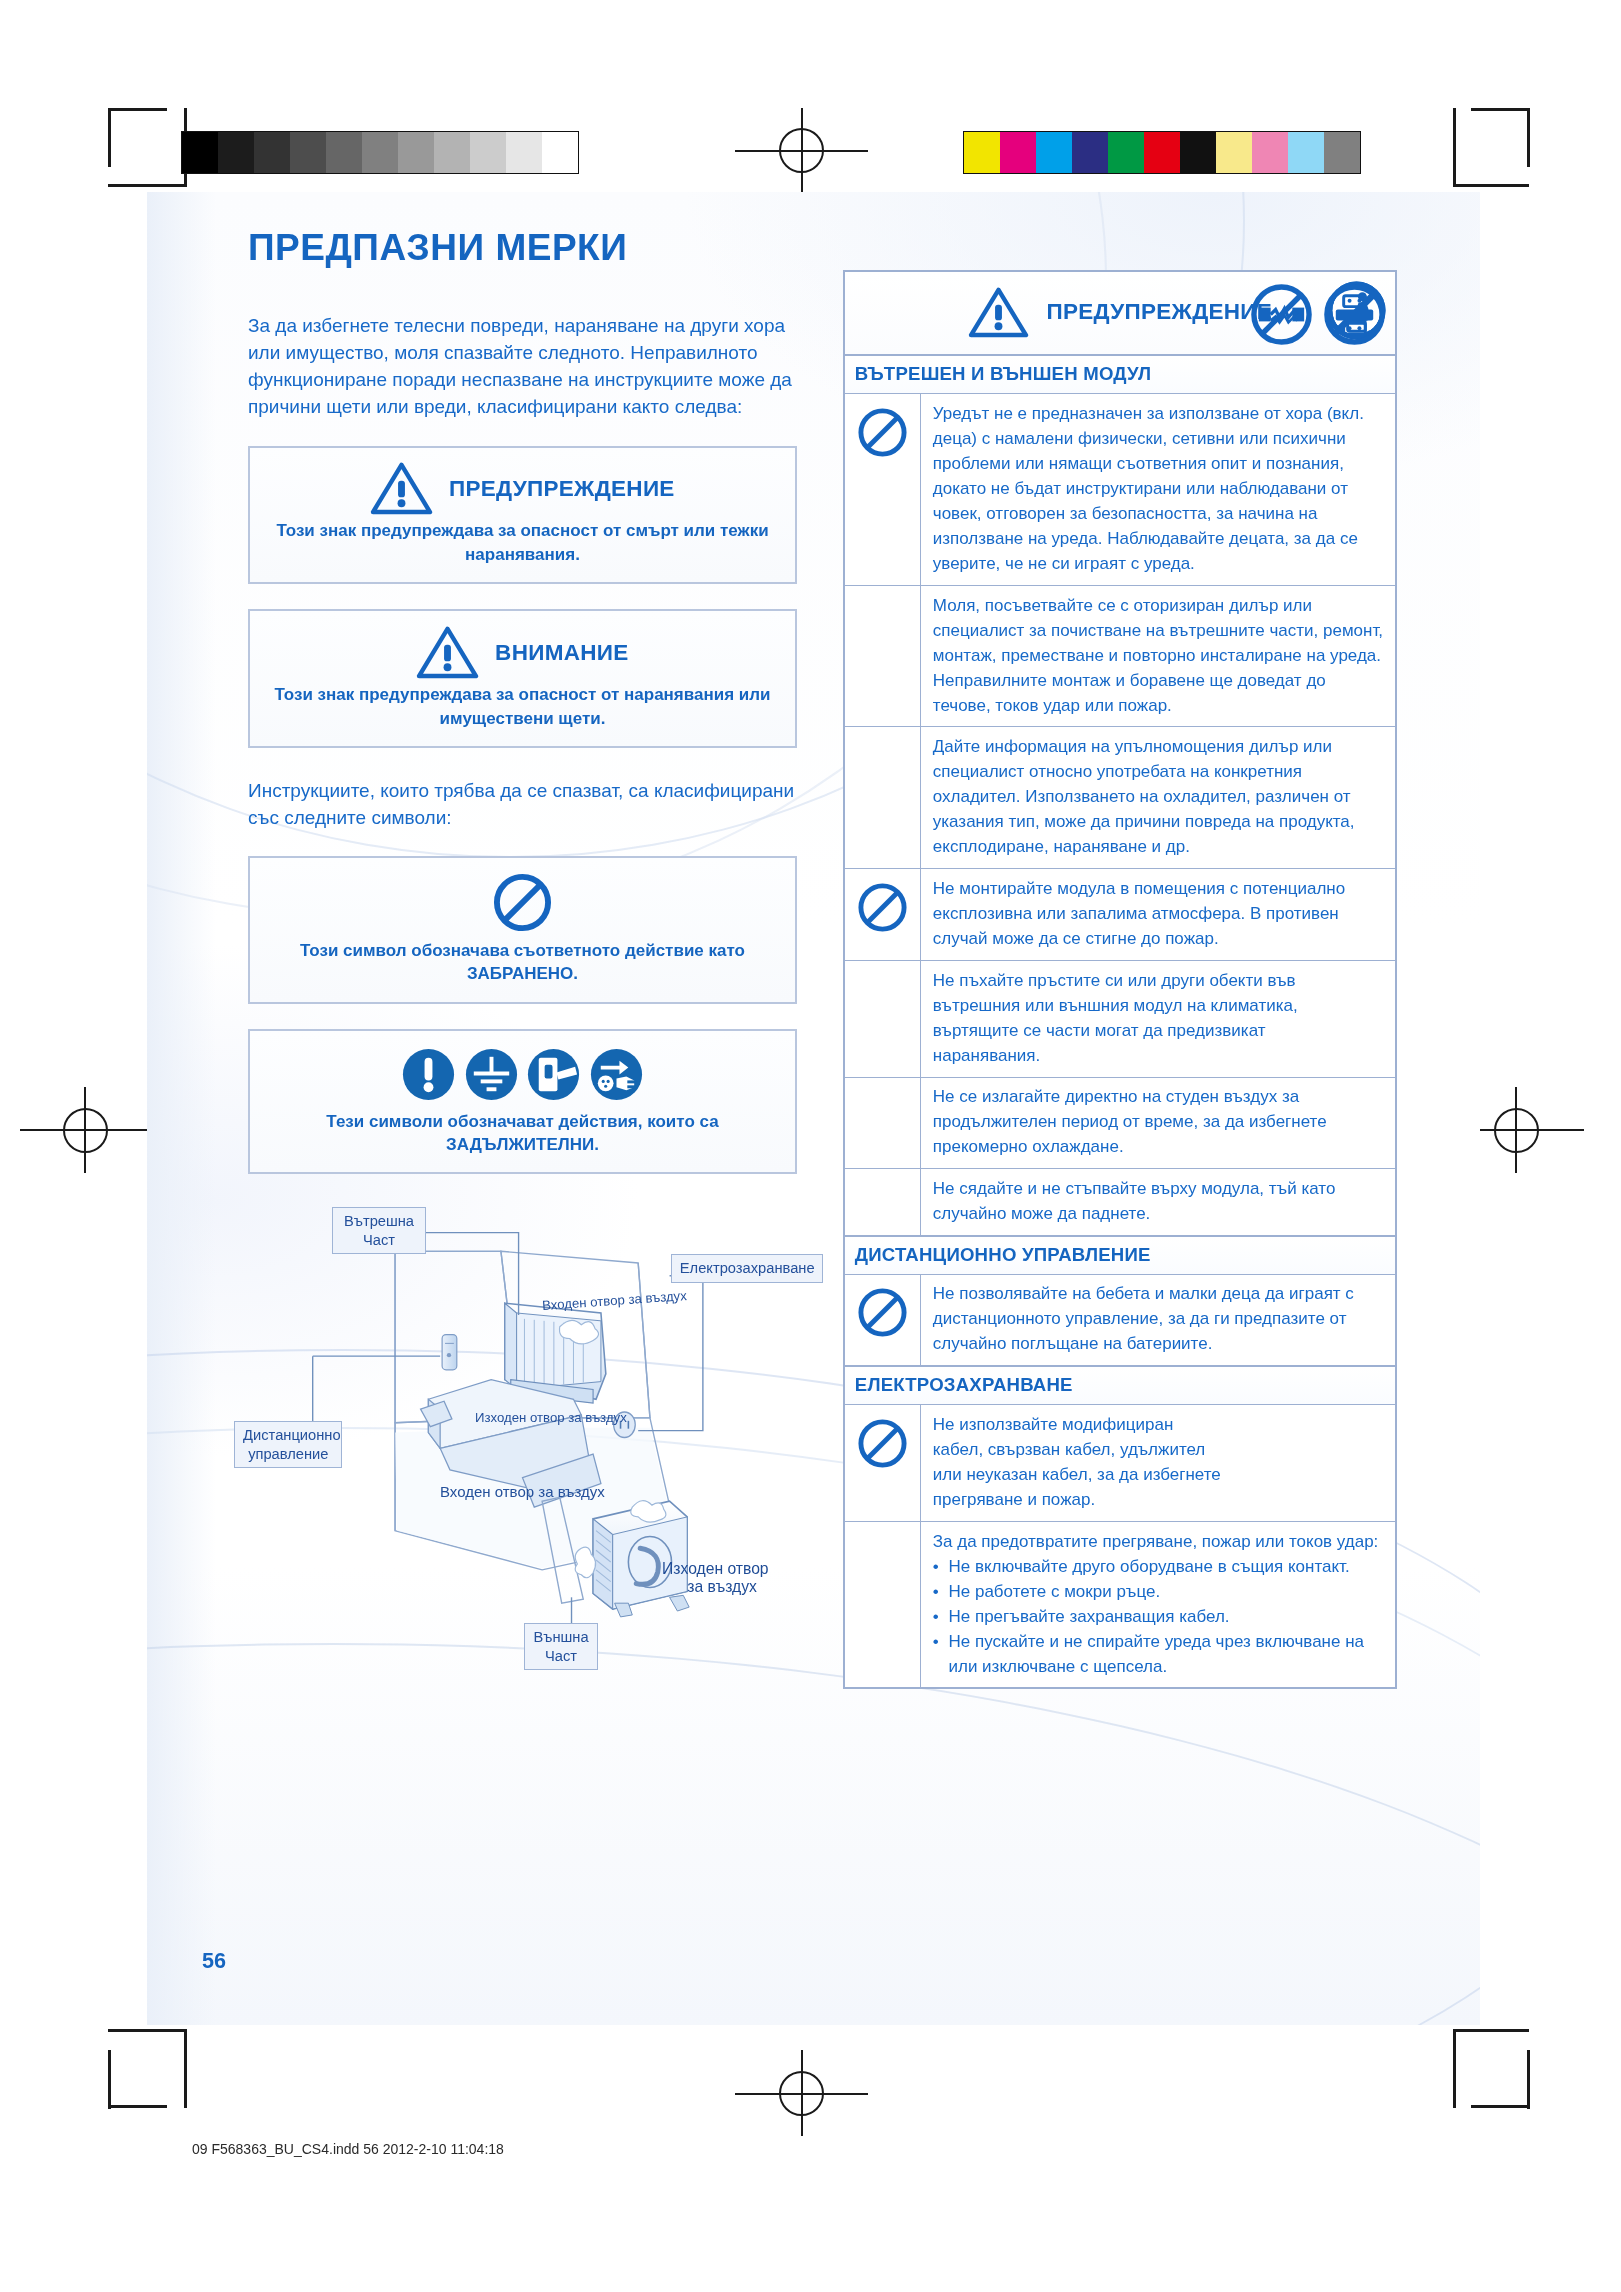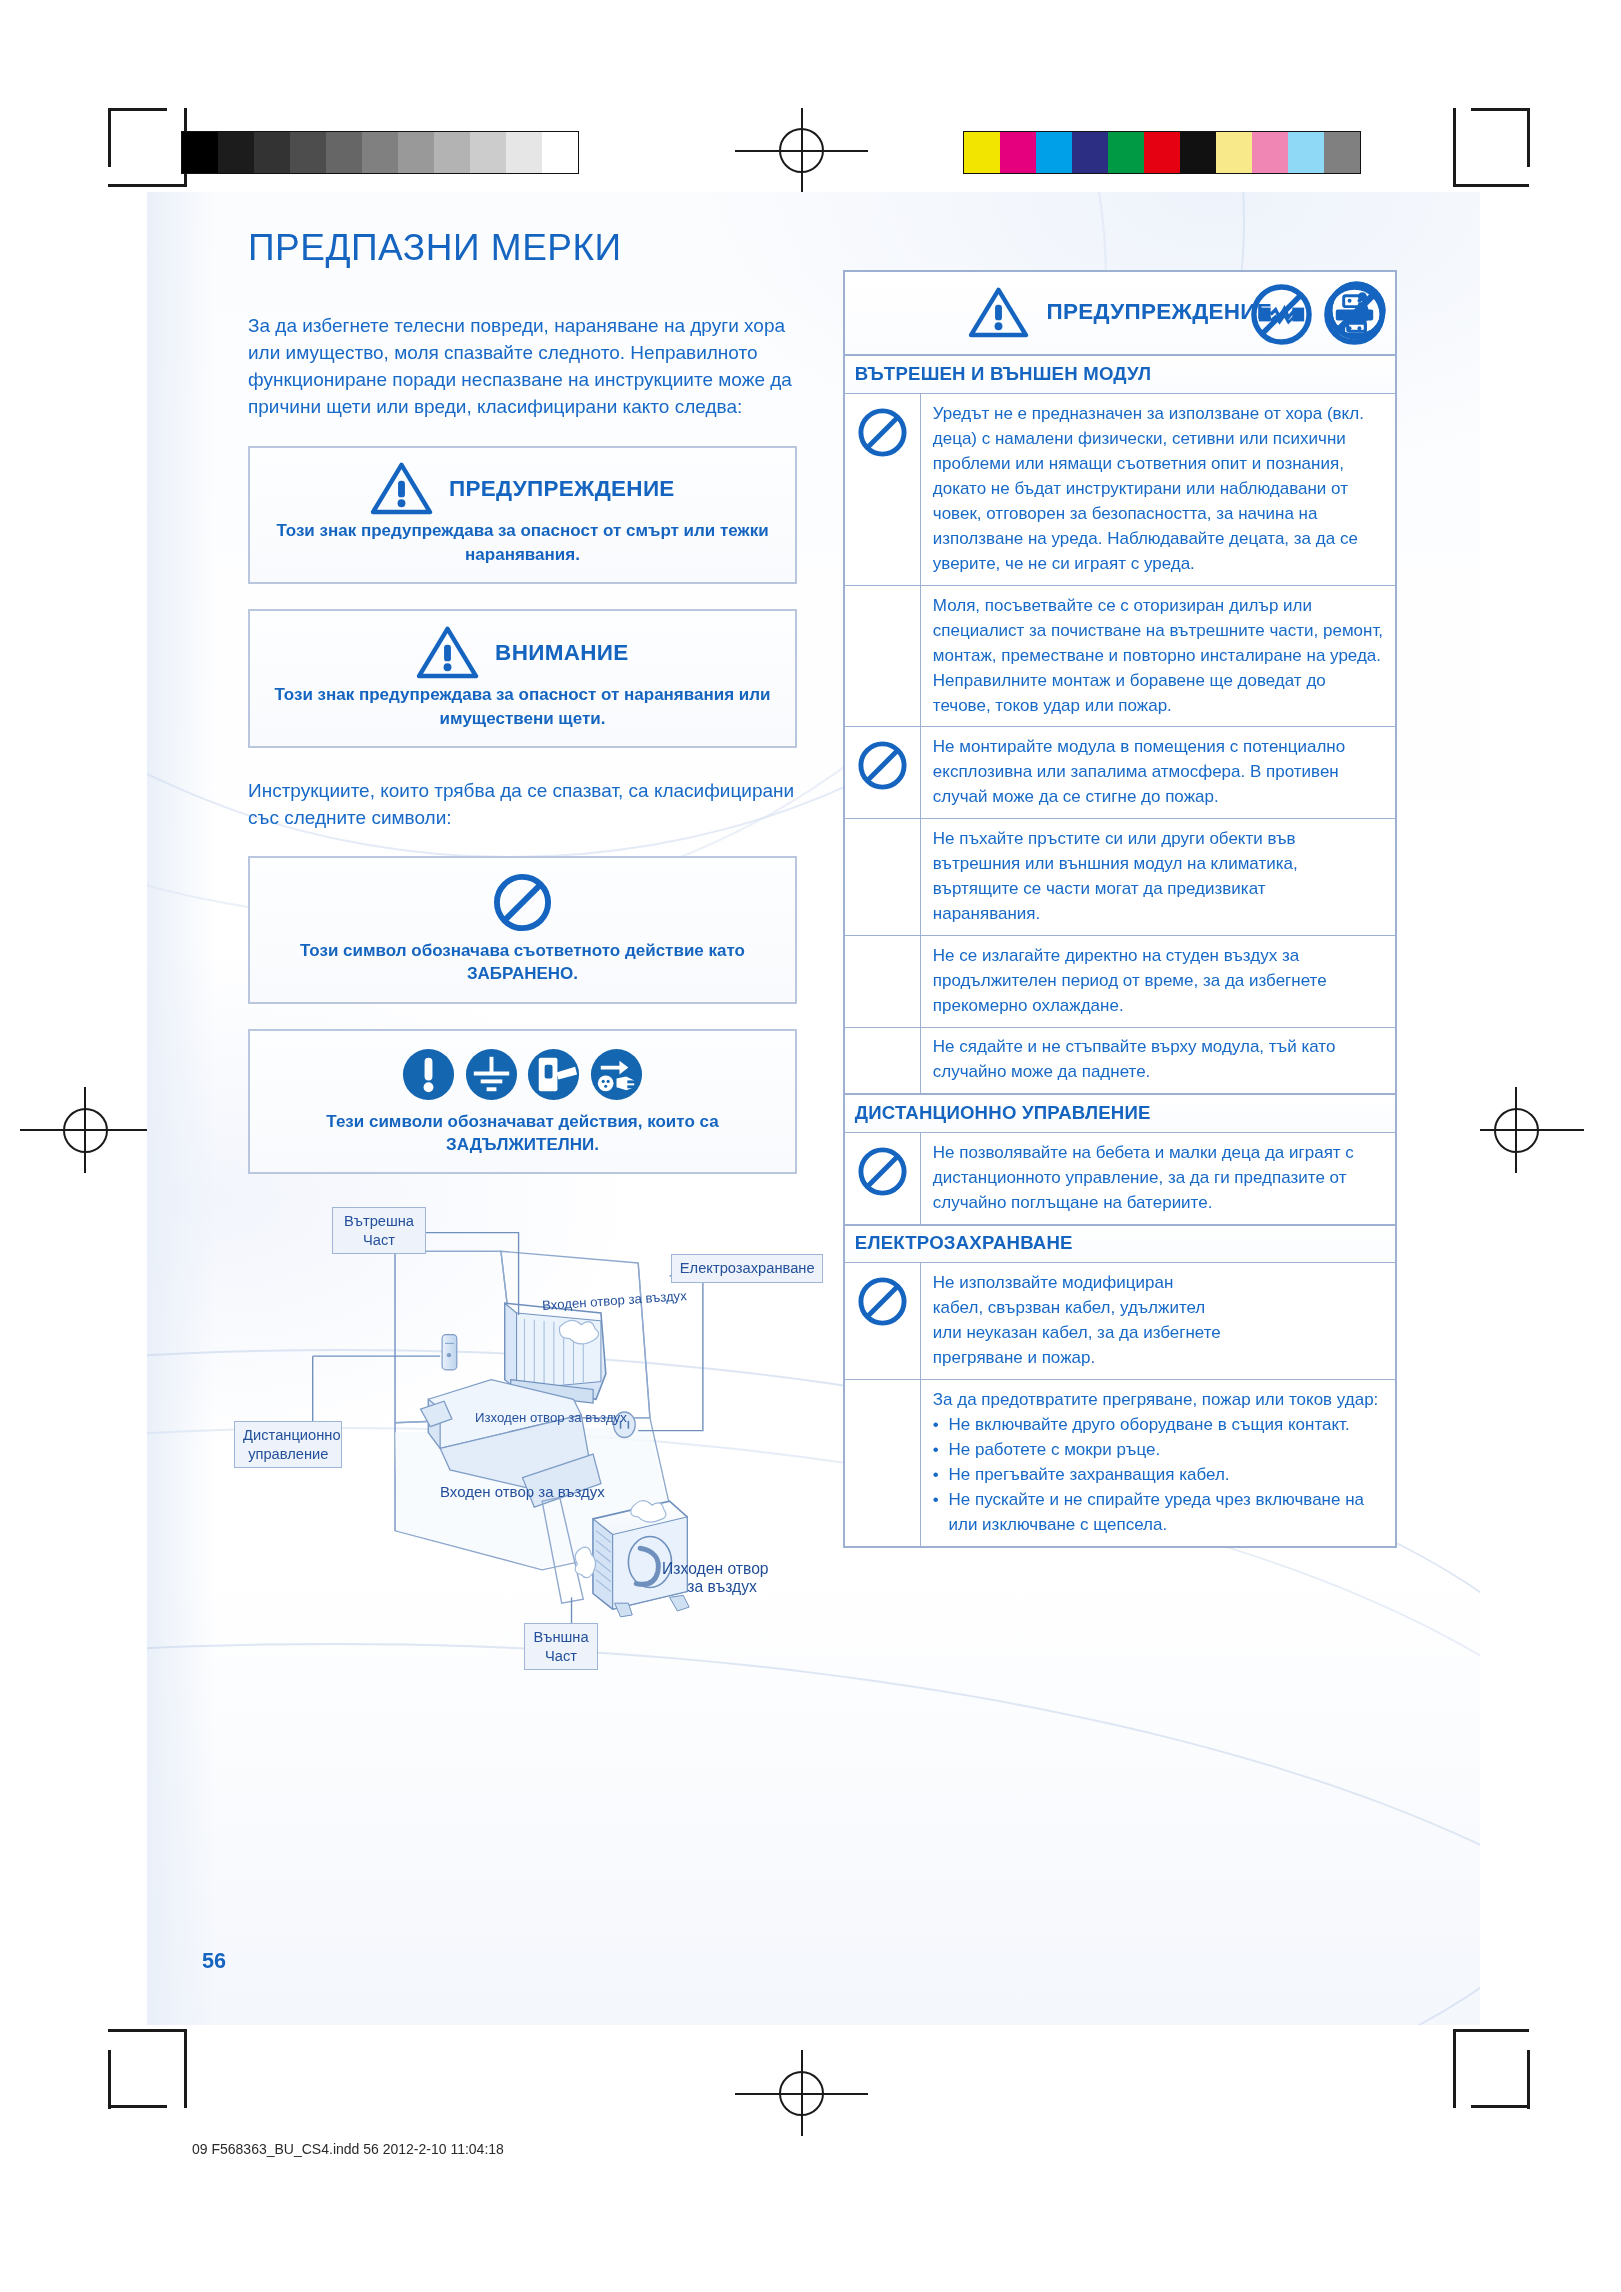--- a/index.html
+++ b/index.html
@@ -55,21 +55,21 @@
   }
 
   
   .content { position:absolute; left:0; top:0; width:100%; height:100%; }
 
   .col-left  { position:absolute; left:101px; top:35px; width:549px; }
   .col-right { position:absolute; left:696px; top:78px; width:554px; }
 
   h1.page-title {
     margin:0 0 43px 0;
-    font-size:37px; font-weight:normal; letter-spacing:0.5px;
+    font-size:37px; font-weight:bold; letter-spacing:0.5px;
     color:#1565c0;
   }
 
   p.intro {
     margin:0; color:#1769c8; font-size:19px; line-height:27px;
   }
   p.mid-note {
     margin:0; color:#1769c8; font-size:19px; line-height:27px;
   }
 
@@ -498,20 +498,24 @@
             </span>
           </div>
           <div class="textcell">Уредът не е предназначен за използване от хора (вкл. деца) с намалени физически, сетивни или психични проблеми или нямащи съответния опит и познания, докато не бъдат инструктирани или наблюдавани от човек, отговорен за безопасността, за начина на използване на уреда. Наблюдавайте децата, за да се уверите, че не си играят с уреда.</div>
         </div>
 
         <div class="row">
           <div class="iconcell blank"></div>
           <div class="textcell">Моля, посъветвайте се с оторизиран дилър или специалист за почистване на вътрешните части, ремонт, монтаж, преместване и повторно инсталиране на уреда. Неправилните монтаж и боравене ще доведат до течове, токов удар или пожар.</div>
         </div>
 
+        <div class="row">
+          <div class="iconcell blank"></div>
+          <div class="textcell">Дайте информация на упълномощения дилър или специалист относно употребата на конкретния охладител. Използването на охладител, различен от указания тип, може да причини повреда на продукта, експлодиране, нараняване и др.</div>
+        </div>
 
         <div class="row">
           <div class="iconcell">
             <span>
               <svg width="53" height="53" viewBox="0 0 54 54">
                 <circle cx="27" cy="27" r="22" fill="none" stroke="#1565c0" stroke-width="5"></circle>
                 <line x1="12" y1="42" x2="42" y2="12" stroke="#1565c0" stroke-width="5"></line>
               </svg>
             </span>
           </div>

